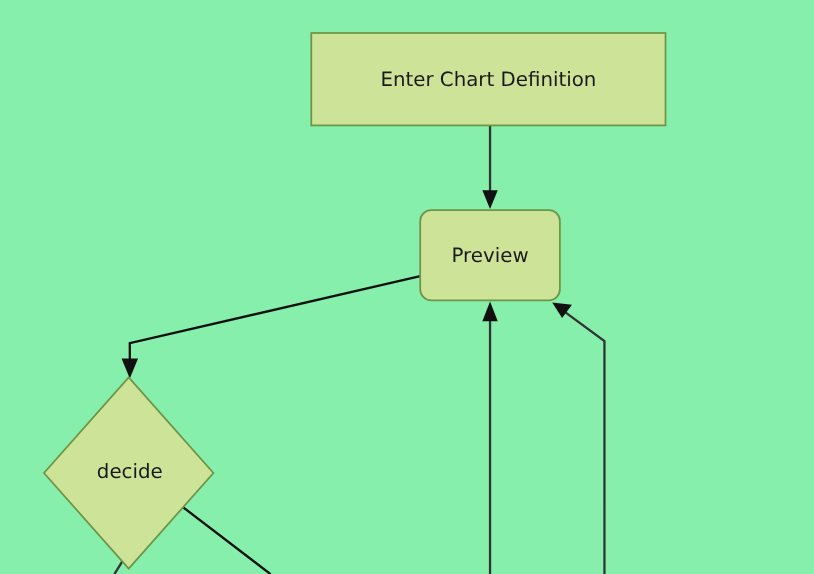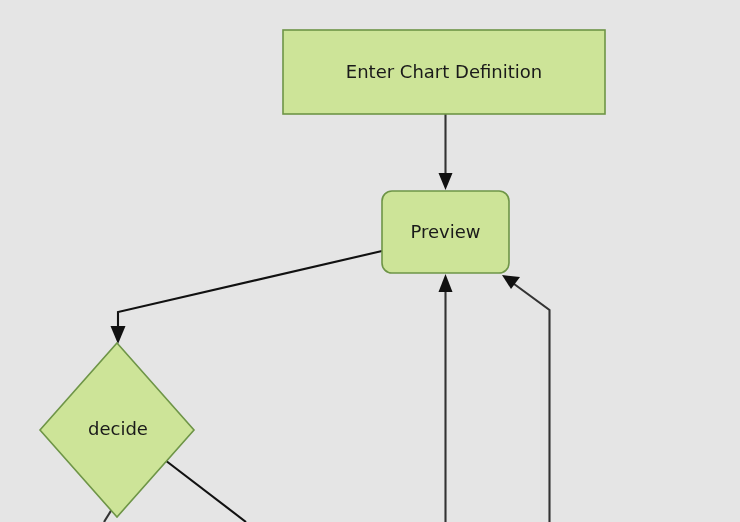--- a/index.html
+++ b/index.html
@@ -10,21 +10,21 @@
   body {
     width: 740px;
     height: 522px;
     overflow: hidden;
     font-family: "DejaVu Sans", "Liberation Sans", sans-serif;
   }
   #diagram-root {
     position: relative;
     width: 740px;
     height: 522px;
-    background: #e5e5e5;
+    background: #86efac;
   }
   svg#flowchart {
     display: block;
     width: 740px;
     height: 522px;
   }
   .node-shape {
     stroke-width: 1.6px;
   }
   .node-label {

